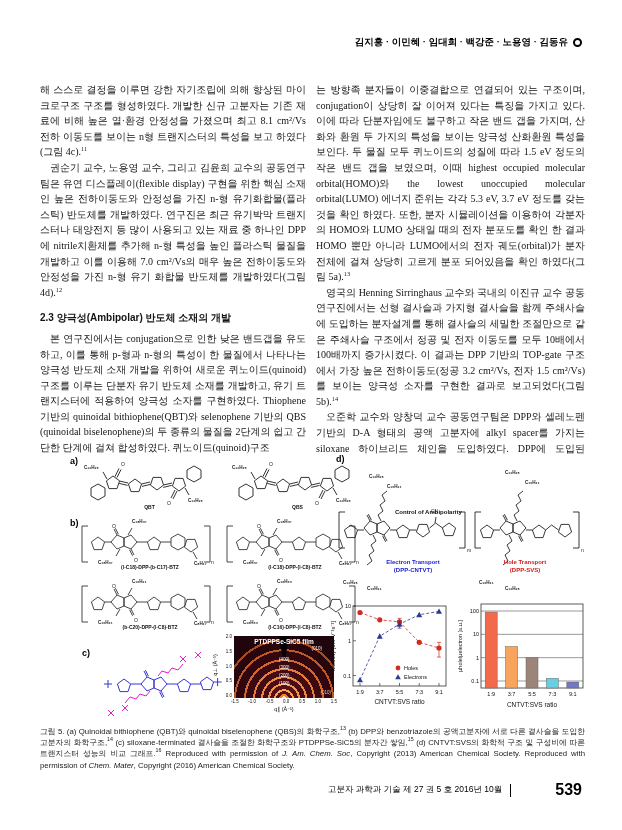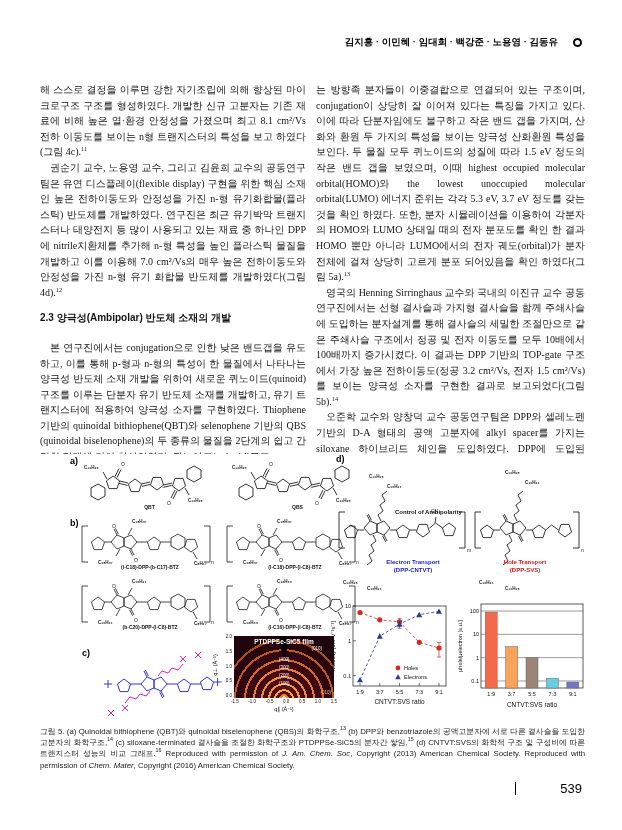--- a/index.html
+++ b/index.html
@@ -1,32 +1,32 @@
 <!DOCTYPE html>
 <html><head>
 <meta charset="utf-8">
 <style>
   html,body{margin:0;padding:0;background:#9a9a9a;}
   .page{position:relative;width:622px;height:830px;margin:0 auto;background:#ffffff;
         font-family:"Liberation Serif",serif;color:#141414;overflow:hidden;}
 
   
-  .authors{position:absolute;top:36px;right:40px;display:flex;align-items:center;gap:15px;
+  .authors{position:absolute;top:36px;right:40px;display:flex;align-items:center;gap:5px;
            font-family:"Liberation Sans",sans-serif;font-weight:bold;font-size:9.5px;color:#000;}
   .author-icon{width:9px;height:9px;border:2.4px solid #000;border-radius:50%;box-sizing:border-box;display:inline-block;}
 
   
   .col{position:absolute;top:82px;height:372px;overflow:hidden;font-size:10px;line-height:15.6px;
        text-align:justify;letter-spacing:0;}
   .col-left{left:40px;width:266px;}
   .col-right{left:316px;width:269px;}
   .col p{margin:0;}
   .col p.indent{text-indent:10px;}
   .col sup{font-size:6.3px;line-height:0;}
-  .subhead{font-family:"Liberation Sans",sans-serif;font-size:10px;font-weight:bold;margin:10px 0 14px 0;}
+  .subhead{font-family:"Liberation Sans",sans-serif;font-size:10px;font-weight:bold;margin:10px 0 5px 0;}
 
   
   .figure{position:absolute;left:40px;top:452px;width:545px;height:268px;font-family:"Liberation Sans",sans-serif;}
   .plabel{position:absolute;font-size:9px;font-weight:bold;color:#000;}
   .mol{position:absolute;overflow:visible;}
   .mol text,svg text{stroke:none;font-family:"Liberation Sans",sans-serif;}
   .mol-name{position:absolute;font-size:5px;font-weight:bold;text-align:center;color:#111;}
   .alk{font-size:4.6px;fill:#222;font-weight:bold;}
   .atom{font-size:5px;fill:#222;}
 
@@ -59,21 +59,21 @@
   .caption{position:absolute;left:40px;top:718px;width:545px;font-family:"Liberation Sans",sans-serif;
            font-size:7.8px;line-height:11.3px;text-align:justify;color:#1a1a1a;}
   .caption b{font-weight:normal;}
   .caption sup{font-size:5.3px;line-height:0;}
   .caption i{font-style:italic;}
 
   
   .footer{position:absolute;right:40px;top:781px;display:flex;align-items:center;gap:8px;
           font-family:"Liberation Sans",sans-serif;font-size:8.5px;color:#000;}
   .footer .divider{width:1px;height:13px;background:#000;}
-  .footer .pageno{font-weight:normal;font-size:13px;padding-left:36px;}
+  .footer .pageno{font-weight:bold;font-size:16px;padding-left:36px;}
 </style>
 </head>
 <body>
 
 <div class="page">
 
   <div class="authors">
     <span>김지홍 · 이민혜 · 임대희 · 백강준 · 노용영 · 김동유</span>
     <span class="author-icon"></span>
   </div>
@@ -366,17 +366,18 @@
           <text x="78" y="107" font-size="6.5" fill="#111" text-anchor="middle">CNTVT:SVS ratio</text>
           <text x="8" y="46" font-size="5.5" fill="#111" transform="rotate(-90 8 46)" text-anchor="middle">μhole/μelectron [a.u.]</text>
         </svg></div>
   </div>
 
   <p class="caption">
     <b>그림 5.</b><span> (a) Quinoidal bithiophene (QBT)와 quinoidal biselenophene (QBS)의 화학구조,</span><sup>13</sup><span> (b) DPP와 benzotriazole의 공액고분자에 서로 다른 곁사슬을 도입한 고분자의 화학구조,</span><sup>14</sup><span> (c) siloxane-terminated 곁사슬을 조절한 화학구조와 PTDPPSe-SiC5의 분자간 쌓임,</span><sup>15</sup><span> (d) CNTVT:SVS의 화학적 구조 및 구성비에 따른 트랜지스터 성능의 비교 그래프.</span><sup>16</sup><span> Reproduced with permission of </span><i>J. Am. Chem. Soc</i><span>, Copyright (2013) American Chemical Society. Reproduced with permission of </span><i>Chem. Mater</i><span>, Copyright (2016) American Chemical Society.</span>
   </p>
 
   <div class="footer">
+    <span>고분자 과학과 기술  제 27 권 5 호 2016년 10월</span>
     <span class="divider"></span>
     <span class="pageno">539</span>
   </div>
 
 </div>
 
 </body></html>

